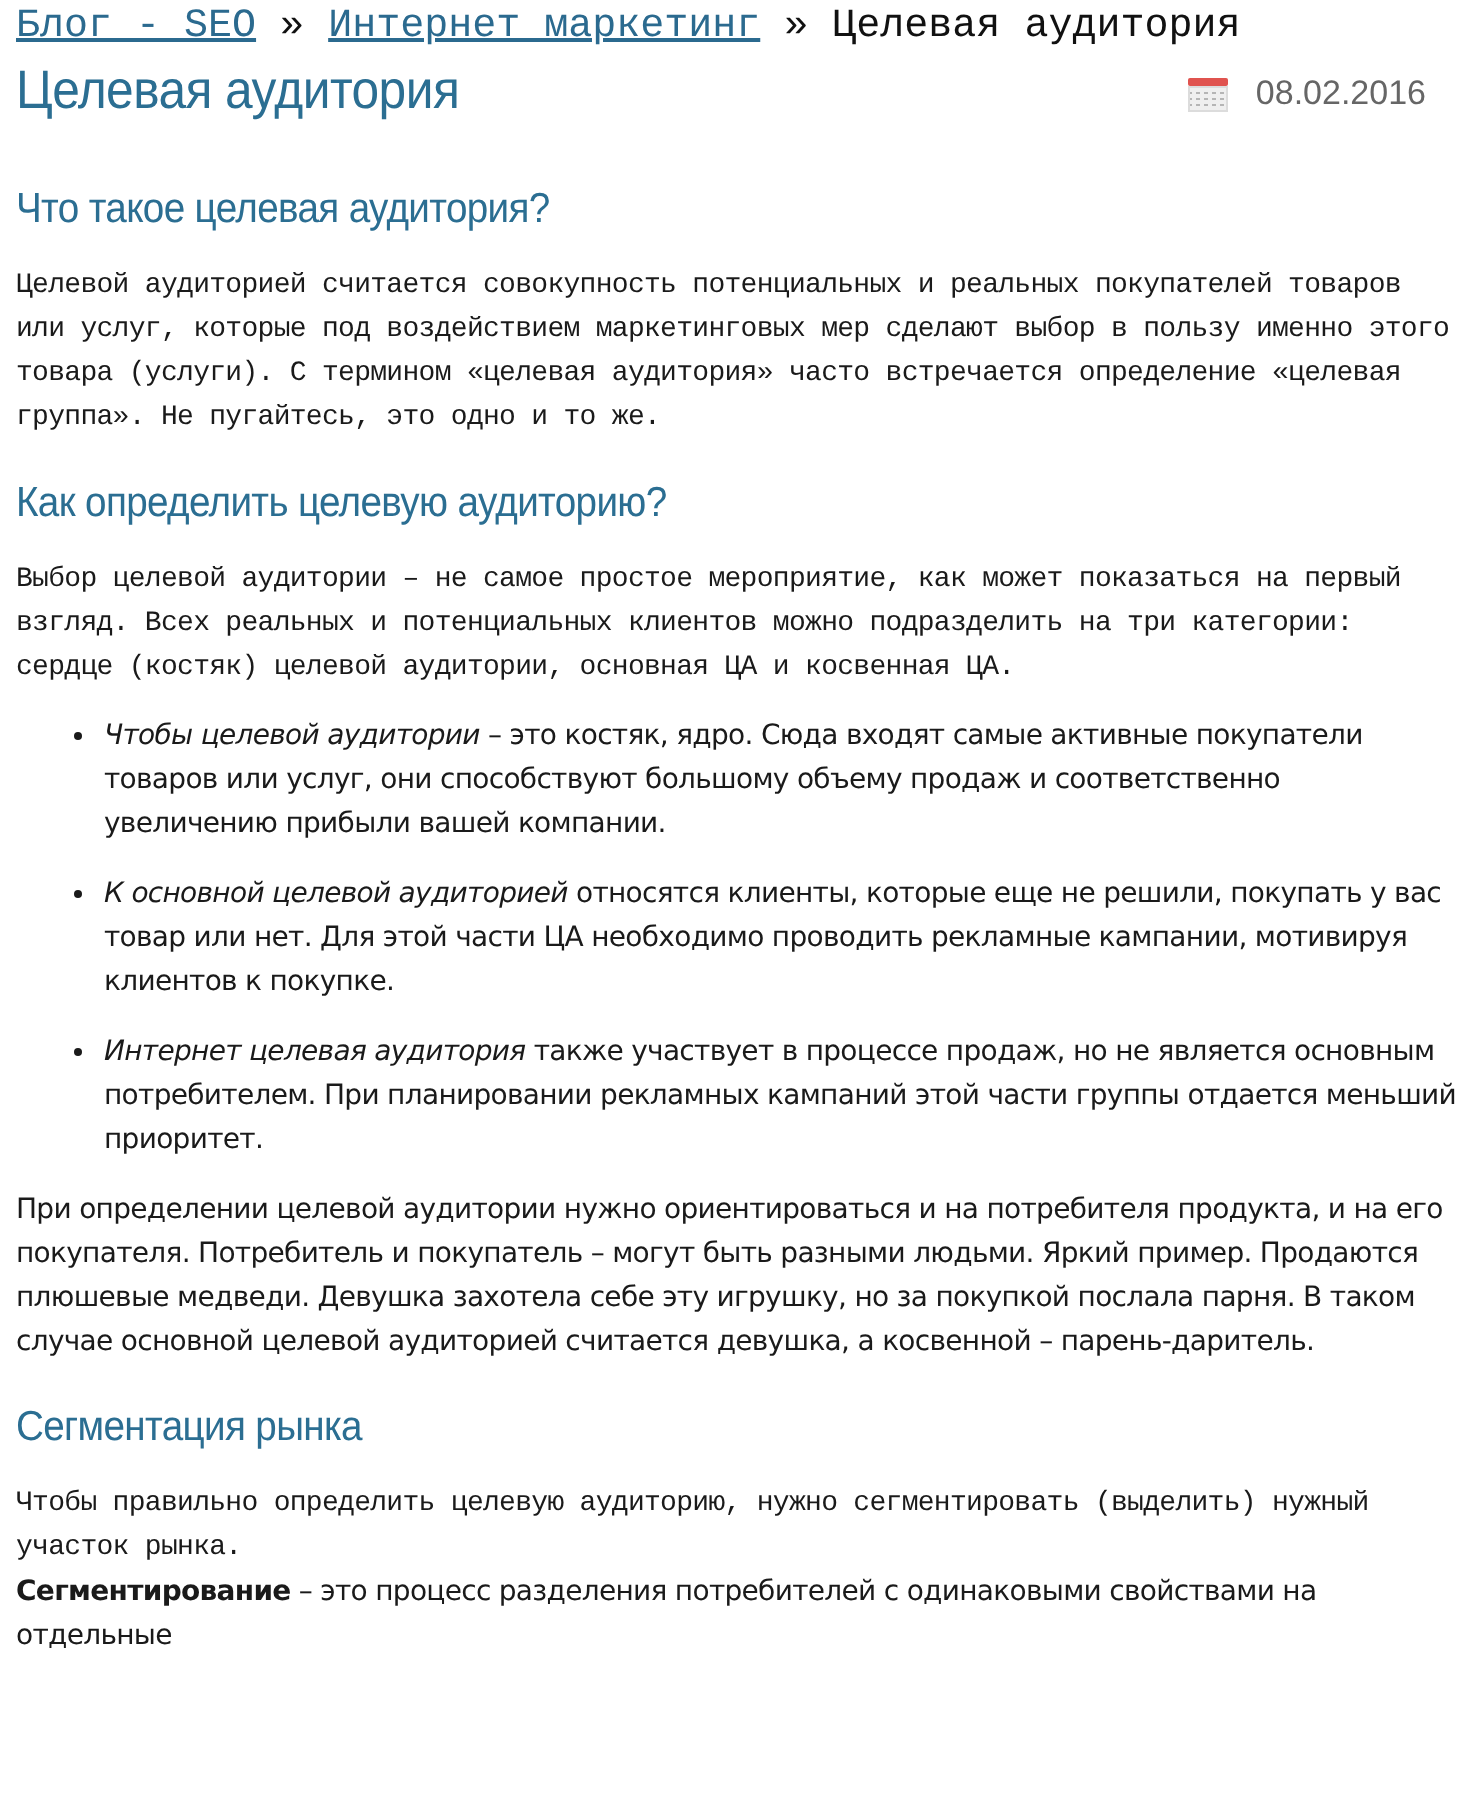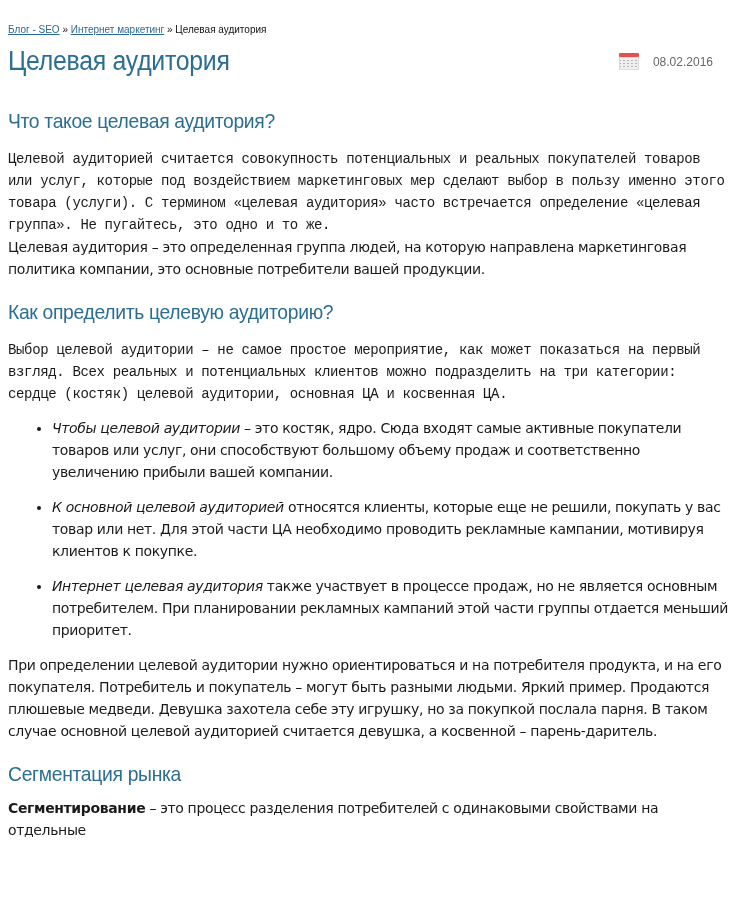--- a/index.html
+++ b/index.html
@@ -1,27 +1,27 @@
 <!DOCTYPE html>
 <html><head>
   <meta charset="utf-8">
   <style>
     html, body { margin: 0; padding: 0; background: #ffffff; }
     body { width: 738px; height: 901px; overflow: hidden; position: relative; color: #1a1a1a; }
     .page { padding: 0 8px; }
-    .breadcrumb { font-family: Liberation Sans, sans-serif; font-size: 10px; padding-top: 21px; height: 18px; line-height: 18px; color: #111; }
+    .breadcrumb { font-family: Liberation Mono, monospace; font-size: 20px; padding-top: 5px; height: 18px; line-height: 18px; color: #111; }
     .breadcrumb a { color: #2b6a8f; text-decoration: underline; }
     .title-row { position: relative; height: 50px; }
     .page-title { font-family: "Liberation Sans", sans-serif; font-size: 27px; color: #2b6e92; font-weight: normal; margin: 0; position: absolute; left: 0; top: 7px; letter-spacing: -0.3px; transform: scaleX(0.92); transform-origin: left; }
     .date-wrap { position: absolute; right: 17px; top: 14px; display: flex; align-items: center; }
     .cal-icon { width: 20px; height: 17px; margin-right: 14px; position: relative; }
     .cal-icon .top { position: absolute; left: 0; top: 0; width: 20px; height: 4px; background: #e0534f; border-radius: 1px; }
     .cal-icon .body { position: absolute; left: 0; top: 4px; width: 20px; height: 13px; background: #efefef; border: 1px solid #dcdcdc; box-sizing: border-box;
       background-image: radial-gradient(#b5b5b5 0.9px, transparent 1px); background-size: 4px 3px; background-position: 2px 1px; }
-    .date-text { font-family: "Liberation Sans", sans-serif; font-size: 12px; color: #666; }
+    .date-text { font-family: "Liberation Sans", sans-serif; font-size: 17px; color: #666; }
     .content { font-family: "DejaVu Sans", sans-serif; font-size: 14px; line-height: 22px; color: #1a1a1a; letter-spacing: -0.35px; }
     .content p { margin: 0; }
     .intro { margin-top: 9px !important; }
     h2.section { font-family: "Liberation Sans", sans-serif; font-weight: normal; font-size: 21px; color: #2b6e92; margin: 0; height: 46px; line-height: 46px; padding-top: 9px; transform: scaleX(0.92); transform-origin: left; white-space: nowrap; }
     .after-h { margin-top: 4px !important; font-family: Liberation Mono, monospace; }
     ul.cats { margin: 12px 0 0 0; padding: 0 0 0 44px; }
     ul.cats li { margin-bottom: 13px; padding-left: 0; }
     ul.cats li em { font-style: italic; }
     .after-list { margin-top: 6px !important; }
     b { font-weight: bold; }
@@ -46,29 +46,29 @@
           <span class="body"></span>
       </span>
       <span class="date-text">08.02.2016</span>
     </div>
   </div>
 
   <div class="content">
 
     <h2 class="section">Что такое целевая аудитория?</h2>
     <p class="after-h">Целевой аудиторией считается совокупность потенциальных и реальных покупателей товаров или услуг, которые под воздействием маркетинговых мер сделают выбор в пользу именно этого товара (услуги). С термином «целевая аудитория» часто встречается определение «целевая группа». Не пугайтесь, это одно и то же.</p>
-    <p>Целевая аудитория – это определенная группа людей, на которую направлена маркетинговая политика компании, это основные потребители вашей продукции.</p>
 
     <h2 class="section">Как определить целевую аудиторию?</h2>
     <p class="after-h">Выбор целевой аудитории – не самое простое мероприятие, как может показаться на первый взгляд. Всех реальных и потенциальных клиентов можно подразделить на три категории: сердце (костяк) целевой аудитории, основная ЦА и косвенная ЦА.</p>
 
     <ul class="cats">
       <li><em>Чтобы целевой аудитории</em><span> – это костяк, ядро. Сюда входят самые активные покупатели товаров или услуг, они способствуют большому объему продаж и соответственно увеличению прибыли вашей компании.</span></li>
       <li><em>К основной целевой аудиторией</em><span> относятся клиенты, которые еще не решили, покупать у вас товар или нет. Для этой части ЦА необходимо проводить рекламные кампании, мотивируя клиентов к покупке.</span></li>
       <li><em>Интернет целевая аудитория</em><span> также участвует в процессе продаж, но не является основным потребителем. При планировании рекламных кампаний этой части группы отдается меньший приоритет.</span></li>
     </ul>
 
     <p class="after-list">При определении целевой аудитории нужно ориентироваться и на потребителя продукта, и на его покупателя. Потребитель и покупатель – могут быть разными людьми. Яркий пример. Продаются плюшевые медведи. Девушка захотела себе эту игрушку, но за покупкой послала парня. В таком случае основной целевой аудиторией считается девушка, а косвенной – парень-даритель.</p>
 
     <h2 class="section">Сегментация рынка</h2>
+    <p class="after-h">Чтобы правильно определить целевую аудиторию, нужно сегментировать (выделить) нужный участок рынка.</p>
     <p><b>Сегментирование</b><span> – это процесс разделения потребителей с одинаковыми свойствами на отдельные</span></p>
   </div>
 </div>
 
 </body></html>

